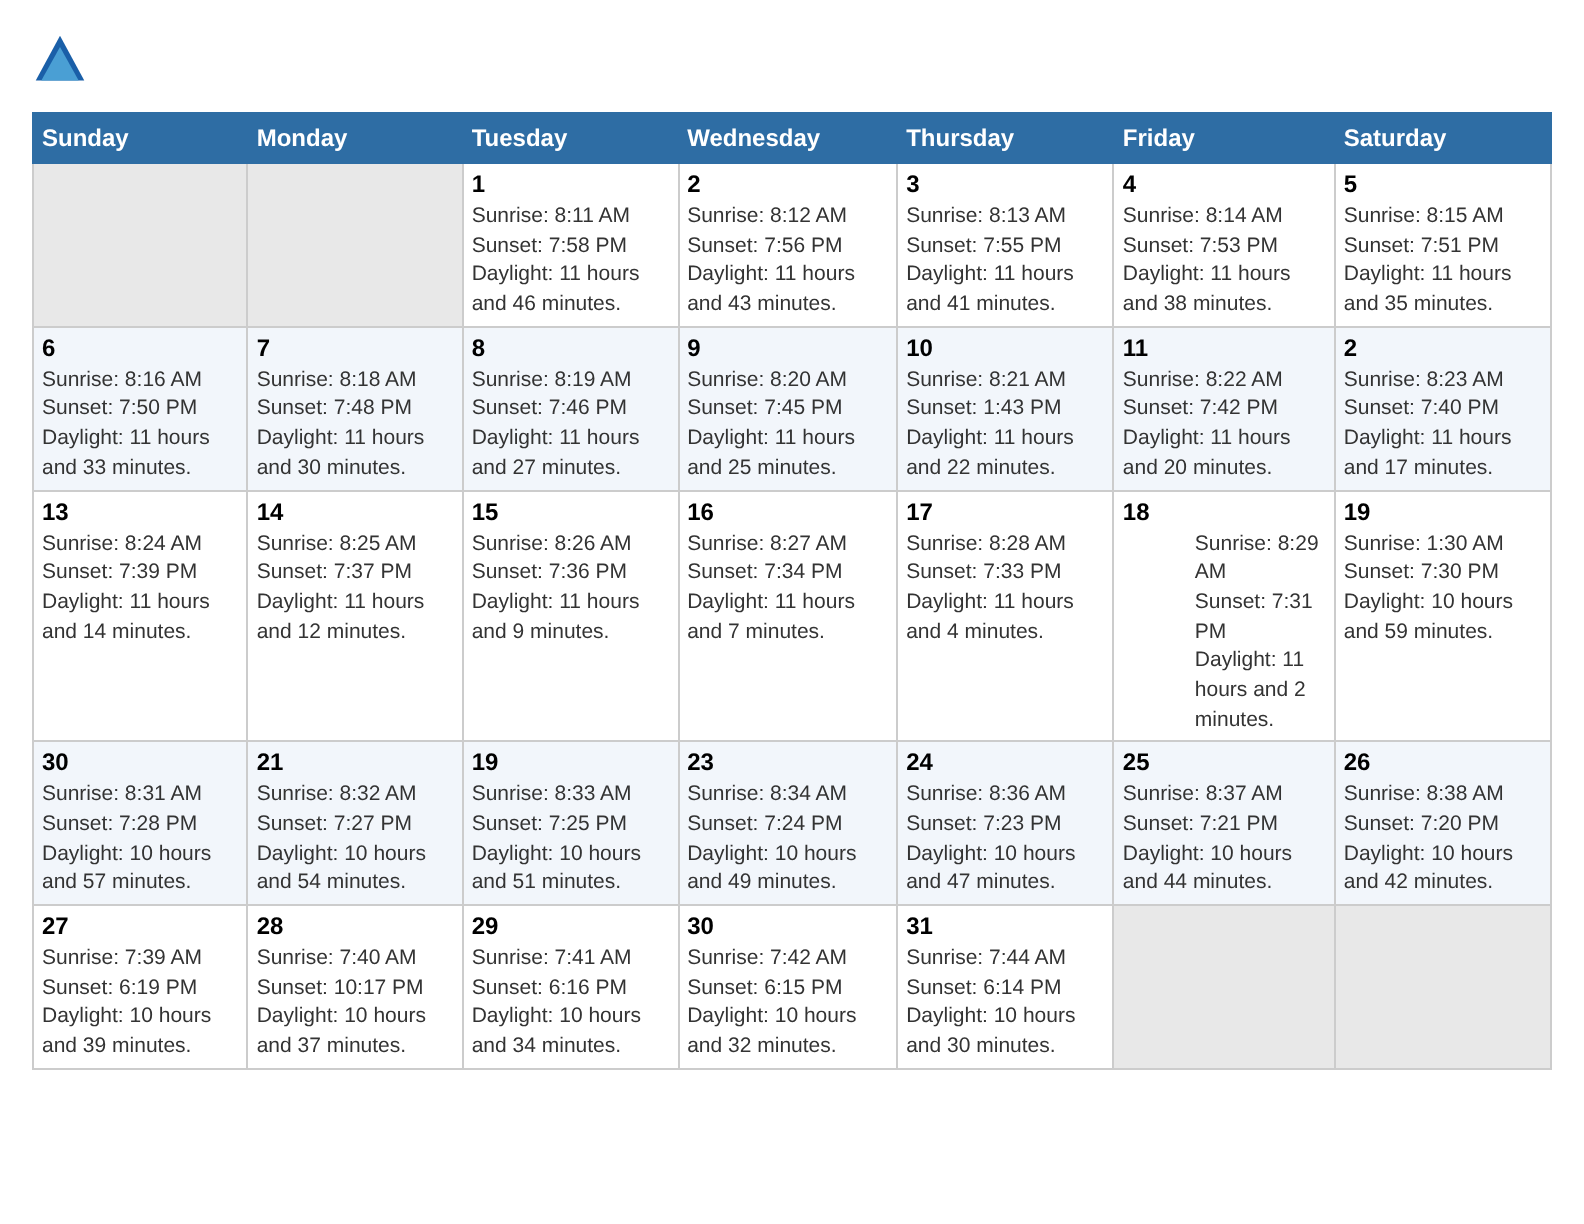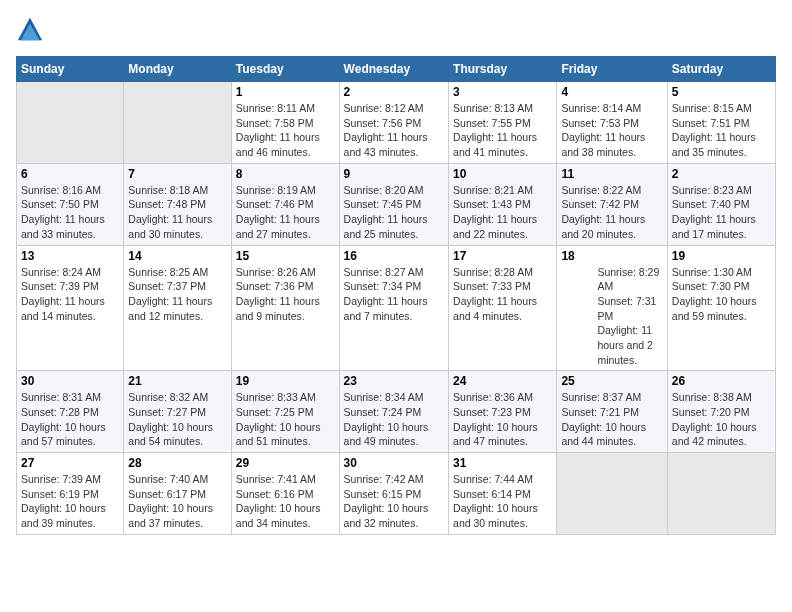--- a/index.html
+++ b/index.html
@@ -296,21 +296,21 @@
         <tr>
           <td>
             <span class="day-num">27</span>
             <div class="day-info" style="white-space: pre-line;">Sunrise: 7:39 AM
 Sunset: 6:19 PM
 Daylight: 10 hours and 39 minutes.</div>
           </td>
           <td>
             <span class="day-num">28</span>
             <div class="day-info" style="white-space: pre-line;">Sunrise: 7:40 AM
-Sunset: 6:17 PM
+Sunset: 10:17 PM
 Daylight: 10 hours and 37 minutes.</div>
           </td>
           <td>
             <span class="day-num">29</span>
             <div class="day-info" style="white-space: pre-line;">Sunrise: 7:41 AM
 Sunset: 6:16 PM
 Daylight: 10 hours and 34 minutes.</div>
           </td>
           <td>
             <span class="day-num">30</span>

